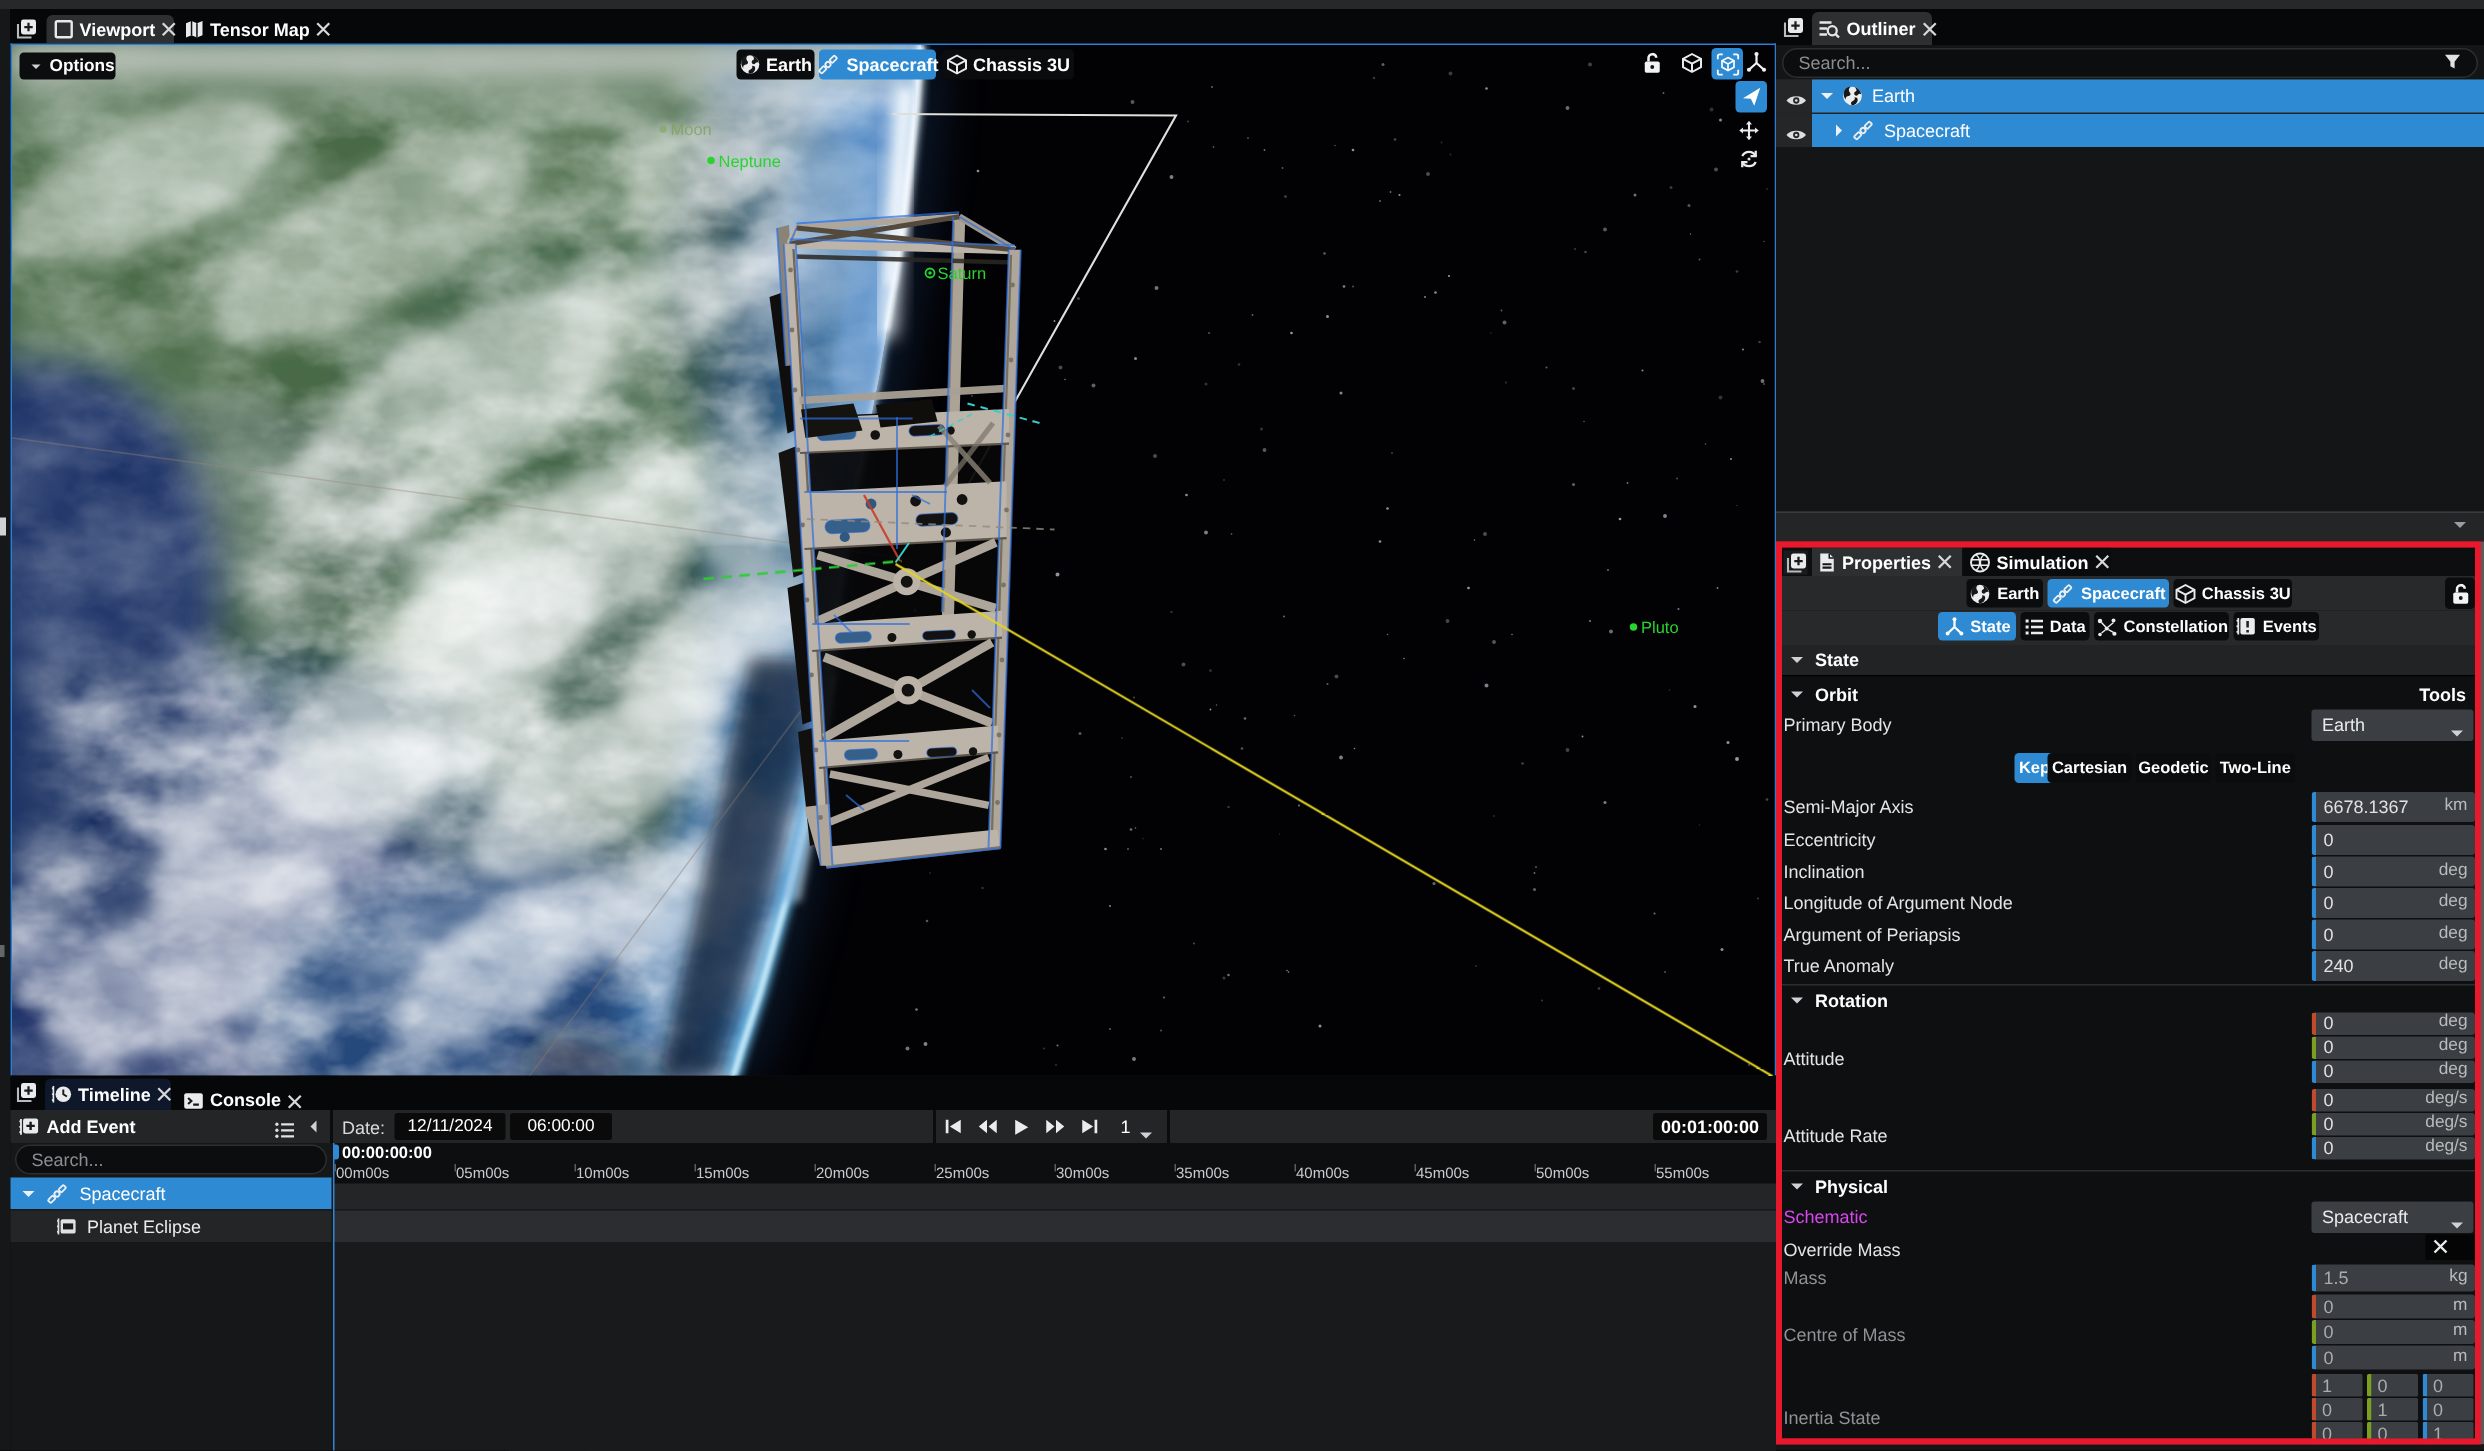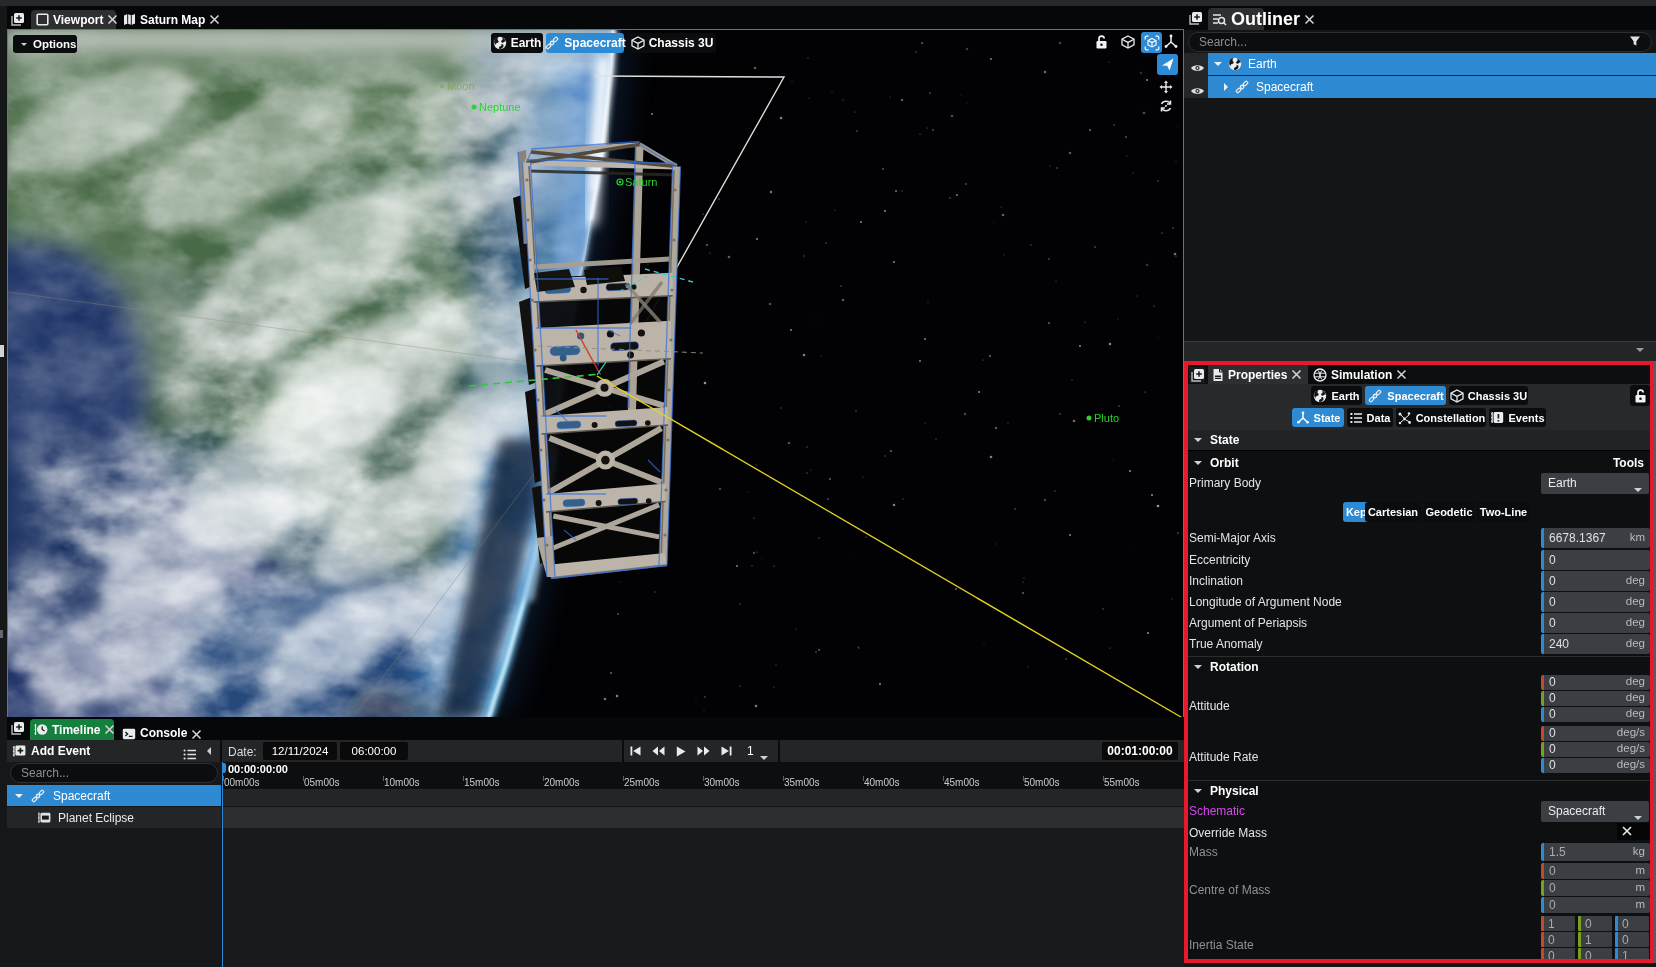--- a/index.html
+++ b/index.html
@@ -17,21 +17,21 @@
     <span>Viewport</span>
     <svg width="11" height="11" viewBox="0 0 11 11" style="" xmlns="http://www.w3.org/2000/svg">
       <path d="M1.5,1.5 L9.5,9.5 M9.5,1.5 L1.5,9.5" stroke="#d6d8da" stroke-width="1.5"></path>
     </svg>
   </div>
 <div style="position:absolute;left:120px;top:10px;width:98px;height:19px;display:flex;align-items:center;gap:4px;padding:0 3px;color:#fff;font-size:12px;font-weight:700;white-space:nowrap">
     <svg width="13" height="13" viewBox="0 0 13 13" style="" xmlns="http://www.w3.org/2000/svg">
       <path d="M1,2.5 L4.7,1 L8.3,2.5 L12,1 V10.5 L8.3,12 L4.7,10.5 L1,12 Z" fill="#e8eaeb"></path>
       <path d="M4.7,1 V10.5 M8.3,2.5 V12" stroke="#101112" stroke-width="1"></path>
     </svg>
-    <span>Saturn Map</span>
+    <span>Tensor Map</span>
     <svg width="11" height="11" viewBox="0 0 11 11" style="" xmlns="http://www.w3.org/2000/svg">
       <path d="M1.5,1.5 L9.5,9.5 M9.5,1.5 L1.5,9.5" stroke="#d6d8da" stroke-width="1.5"></path>
     </svg>
   </div>
 <div style="position:absolute;left:7px;top:29px;width:1177px;height:689px;background:#000;border-top:1.5px solid #2b7fd6;border-left:1px solid #2b7fd6;border-right:1px solid #2b7fd6"></div>
 <div style="position:absolute;left:8px;top:30px;width:1175px;height:687px;overflow:hidden">
     <svg width="1176" height="688" viewBox="0 0 1176 688" xmlns="http://www.w3.org/2000/svg" style="position:absolute;left:0;top:0">
 <defs>
  <clipPath id="ec">
           <path d="M606,0 L603,41 L593,131 L578,221 L558,321 L545,411 L536,481 L516,571 L499,631 L486,671 L481,688 L0,688 L0,0 Z"></path>
@@ -523,21 +523,21 @@
         <circle cx="7" cy="7" r="1" fill="#e8eaec"></circle>
       </svg></div>
   </div>
 <div style="position:absolute;left:7px;top:717px;width:1177px;height:250px;background:#161718"></div>
 <div style="position:absolute;left:7px;top:717px;width:1177px;height:23px;background:#060708"></div>
 <div style="position:absolute;left:10px;top:721px;width:15px;height:15px;"><svg width="15" height="15" viewBox="0 0 15 15" style="" xmlns="http://www.w3.org/2000/svg">
       <path d="M2,4 L2,13 L11,13" stroke="#b9bcbe" stroke-width="1.4" fill="none"></path>
       <rect x="4" y="1" width="10" height="10" rx="1.6" fill="#e8eaeb"></rect>
       <path d="M9,3.2 V8.8 M6.2,6 H11.8" stroke="#1a1b1c" stroke-width="1.5"></path>
     </svg></div>
-<div style="position:absolute;left:30px;top:719px;width:84px;height:21px;background:#15803d;border-radius:4px 4px 0 0;display:flex;align-items:center;gap:4px;padding:0 4px;color:#fff;font-size:12px;font-weight:700;white-space:nowrap">
+<div style="position:absolute;left:30px;top:719px;width:84px;height:21px;background:#0f172a;border-radius:4px 4px 0 0;display:flex;align-items:center;gap:4px;padding:0 4px;color:#fff;font-size:12px;font-weight:700;white-space:nowrap">
     <svg width="14" height="13" viewBox="0 0 14 13" style="" xmlns="http://www.w3.org/2000/svg">
       <path d="M1.6,1 V12 M1.6,2.6 H0.6 M1.6,6.5 H0.6 M1.6,10.4 H0.6" stroke="#e9ebec" stroke-width="1.1"></path>
       <circle cx="8.2" cy="6.5" r="5.2" fill="#e9ebec"></circle>
       <path d="M8.2,3.4 V6.5 L10.6,8" stroke="#191a1b" stroke-width="1.3" fill="none"></path>
     </svg>
     <span>Timeline</span>
     <svg width="11" height="11" viewBox="0 0 11 11" style="" xmlns="http://www.w3.org/2000/svg">
       <path d="M1.5,1.5 L9.5,9.5 M9.5,1.5 L1.5,9.5" stroke="#d6d8da" stroke-width="1.5"></path>
     </svg>
   </div>
@@ -651,21 +651,21 @@
 <div style="position:absolute;left:222px;top:807px;width:962px;height:21px;background:#2b2d30"></div>
 <div style="position:absolute;left:222px;top:828px;width:962px;height:139px;background:#191a1c"></div>
 <div style="position:absolute;left:222px;top:762px;width:1px;height:205px;background:#2e86d8"></div>
 <div style="position:absolute;left:1184px;top:6px;width:472px;height:355px;background:#222426"></div>
 <div style="position:absolute;left:1184px;top:6px;width:472px;height:24px;background:#060708"></div>
 <div style="position:absolute;left:1188px;top:11px;width:15px;height:15px;"><svg width="15" height="15" viewBox="0 0 15 15" style="" xmlns="http://www.w3.org/2000/svg">
       <path d="M2,4 L2,13 L11,13" stroke="#b9bcbe" stroke-width="1.4" fill="none"></path>
       <rect x="4" y="1" width="10" height="10" rx="1.6" fill="#e8eaeb"></rect>
       <path d="M9,3.2 V8.8 M6.2,6 H11.8" stroke="#1a1b1c" stroke-width="1.5"></path>
     </svg></div>
-<div style="position:absolute;left:1208px;top:8px;width:56px;height:22px;background:#2e2f31;border-radius:4px 4px 0 0;display:flex;align-items:center;gap:4px;padding:0 4px;color:#fff;font-size:18px;font-weight:700;white-space:nowrap">
+<div style="position:absolute;left:1208px;top:8px;width:80px;height:22px;background:#2e2f31;border-radius:4px 4px 0 0;display:flex;align-items:center;gap:4px;padding:0 4px;color:#fff;font-size:12px;font-weight:700;white-space:nowrap">
     <svg width="15" height="13" viewBox="0 0 15 13" style="" xmlns="http://www.w3.org/2000/svg">
       <path d="M1,2 H9 M1,6 H6 M1,10 H6" stroke="#e4e6e8" stroke-width="1.6"></path>
       <circle cx="9.5" cy="7.5" r="3" fill="none" stroke="#e4e6e8" stroke-width="1.5"></circle>
       <path d="M11.7,9.7 L14,12" stroke="#e4e6e8" stroke-width="1.6"></path>
     </svg>
     <span>Outliner</span>
     <svg width="11" height="11" viewBox="0 0 11 11" style="" xmlns="http://www.w3.org/2000/svg">
       <path d="M1.5,1.5 L9.5,9.5 M9.5,1.5 L1.5,9.5" stroke="#d6d8da" stroke-width="1.5"></path>
     </svg>
   </div>

